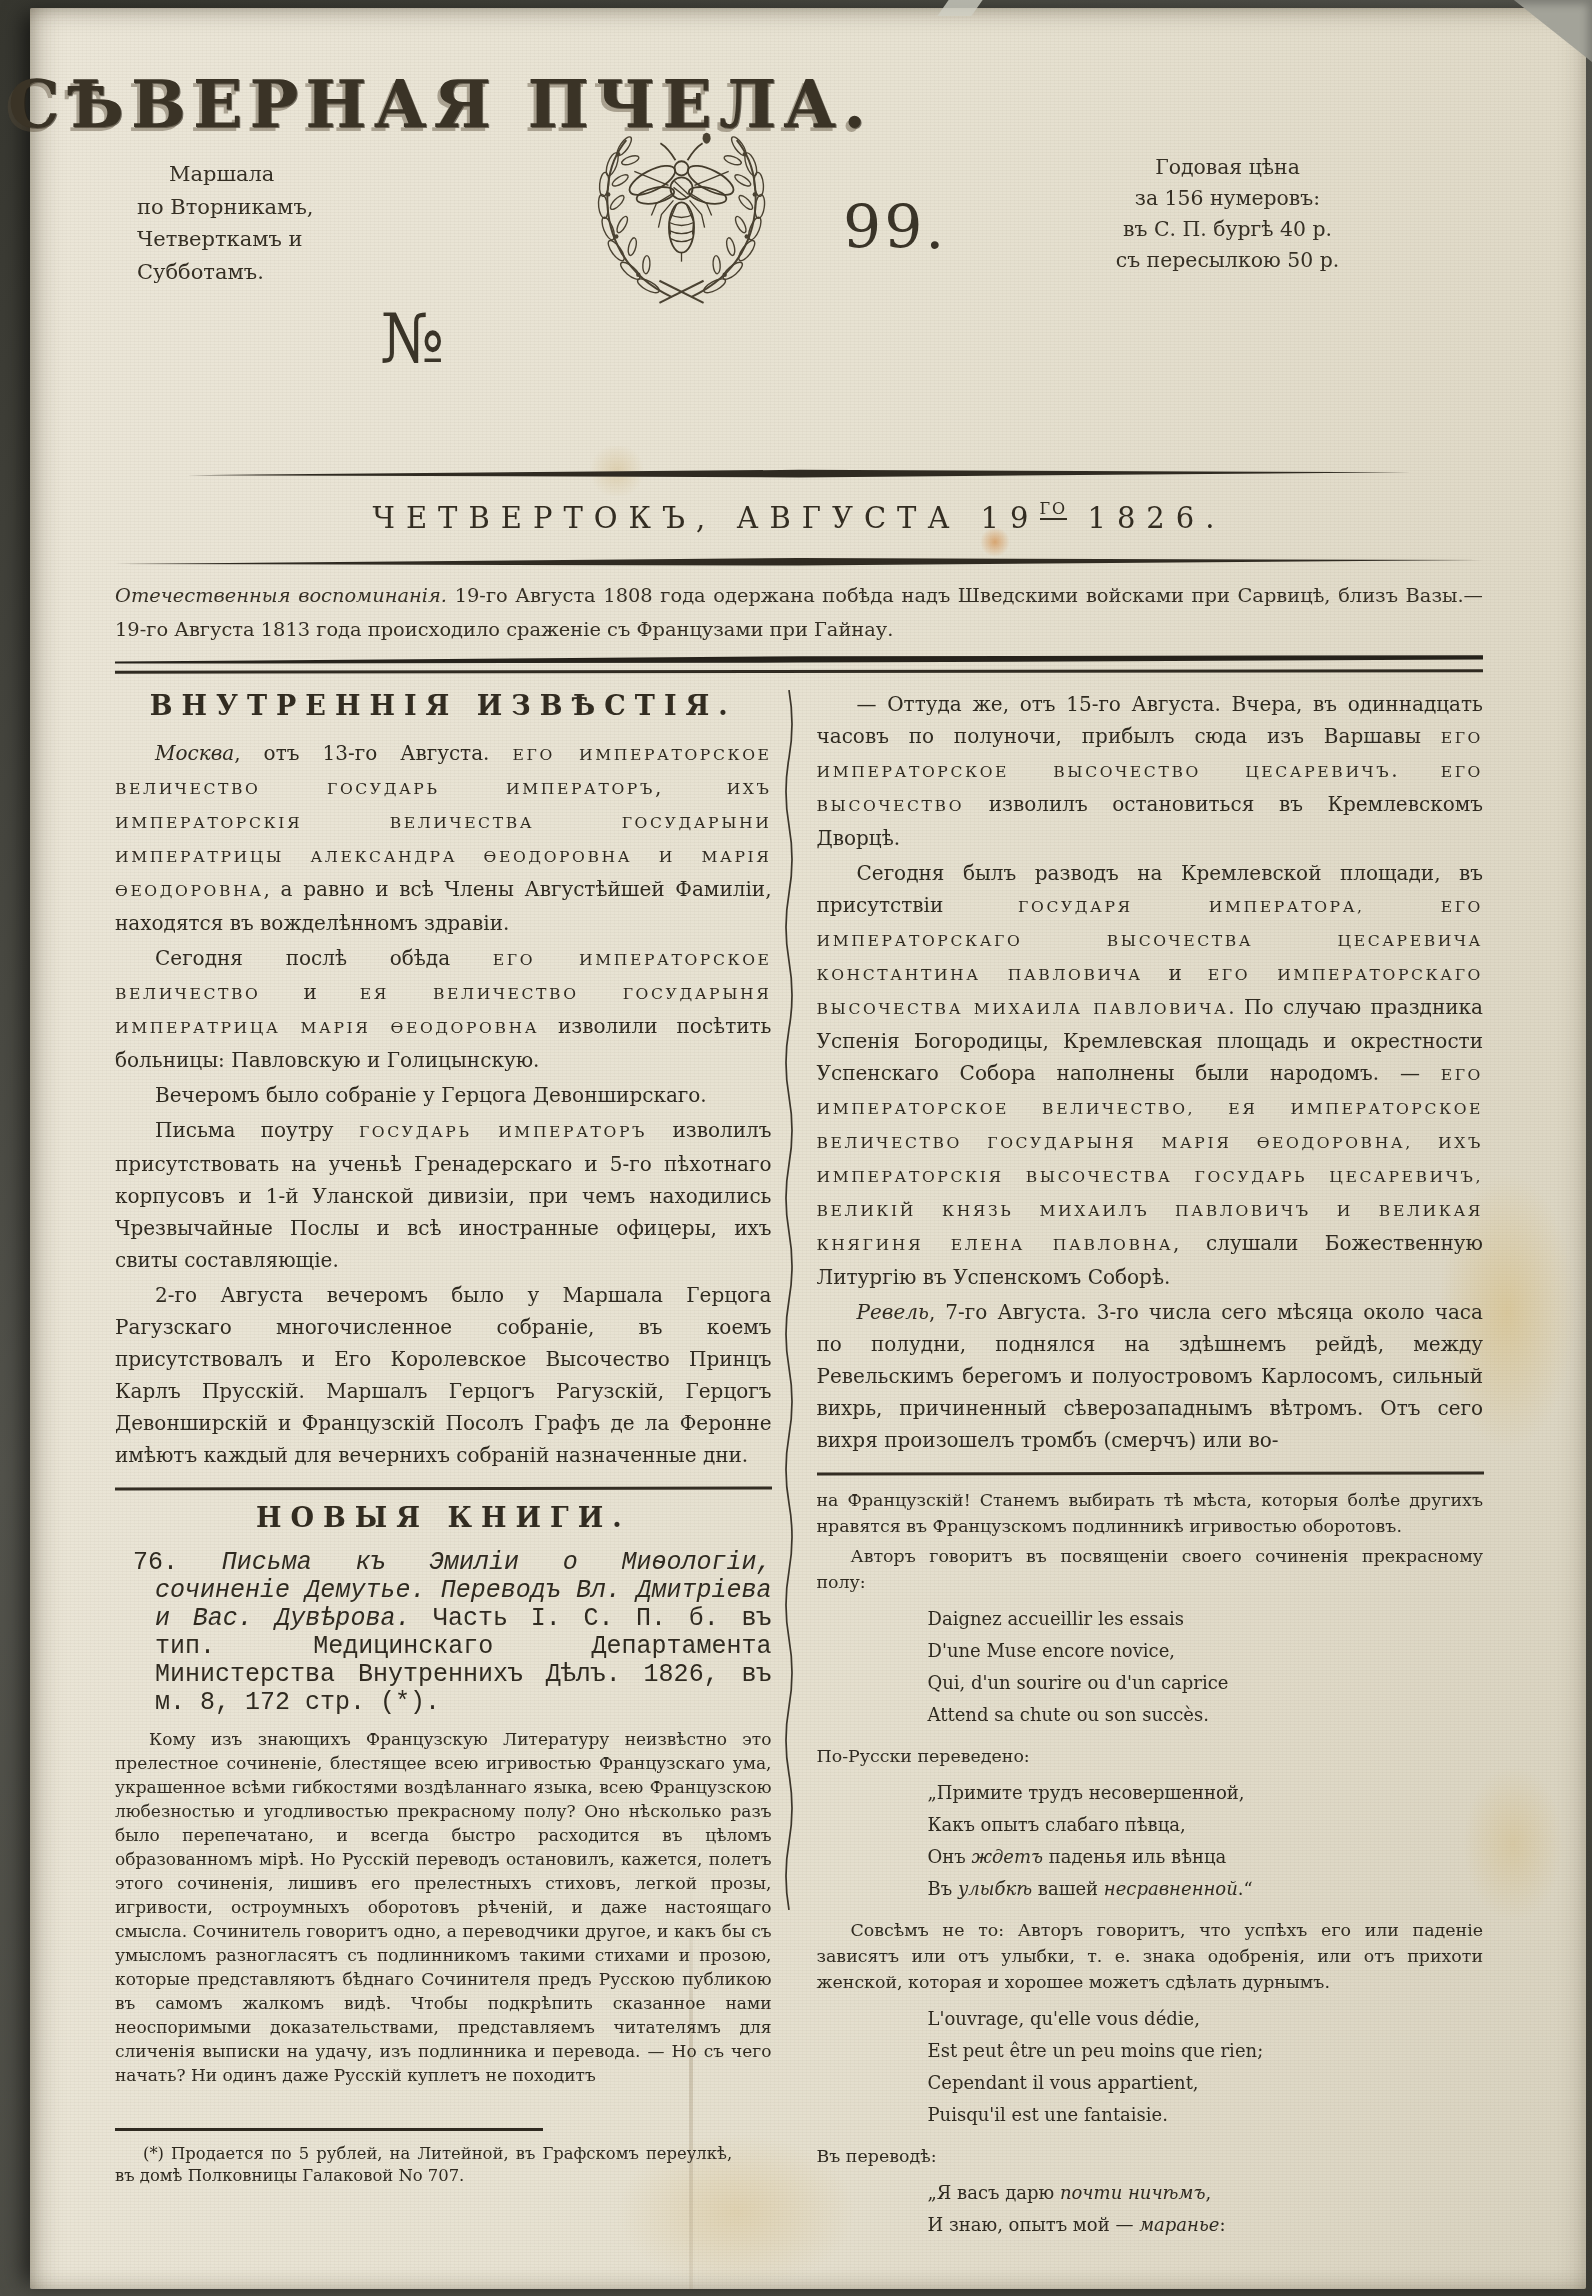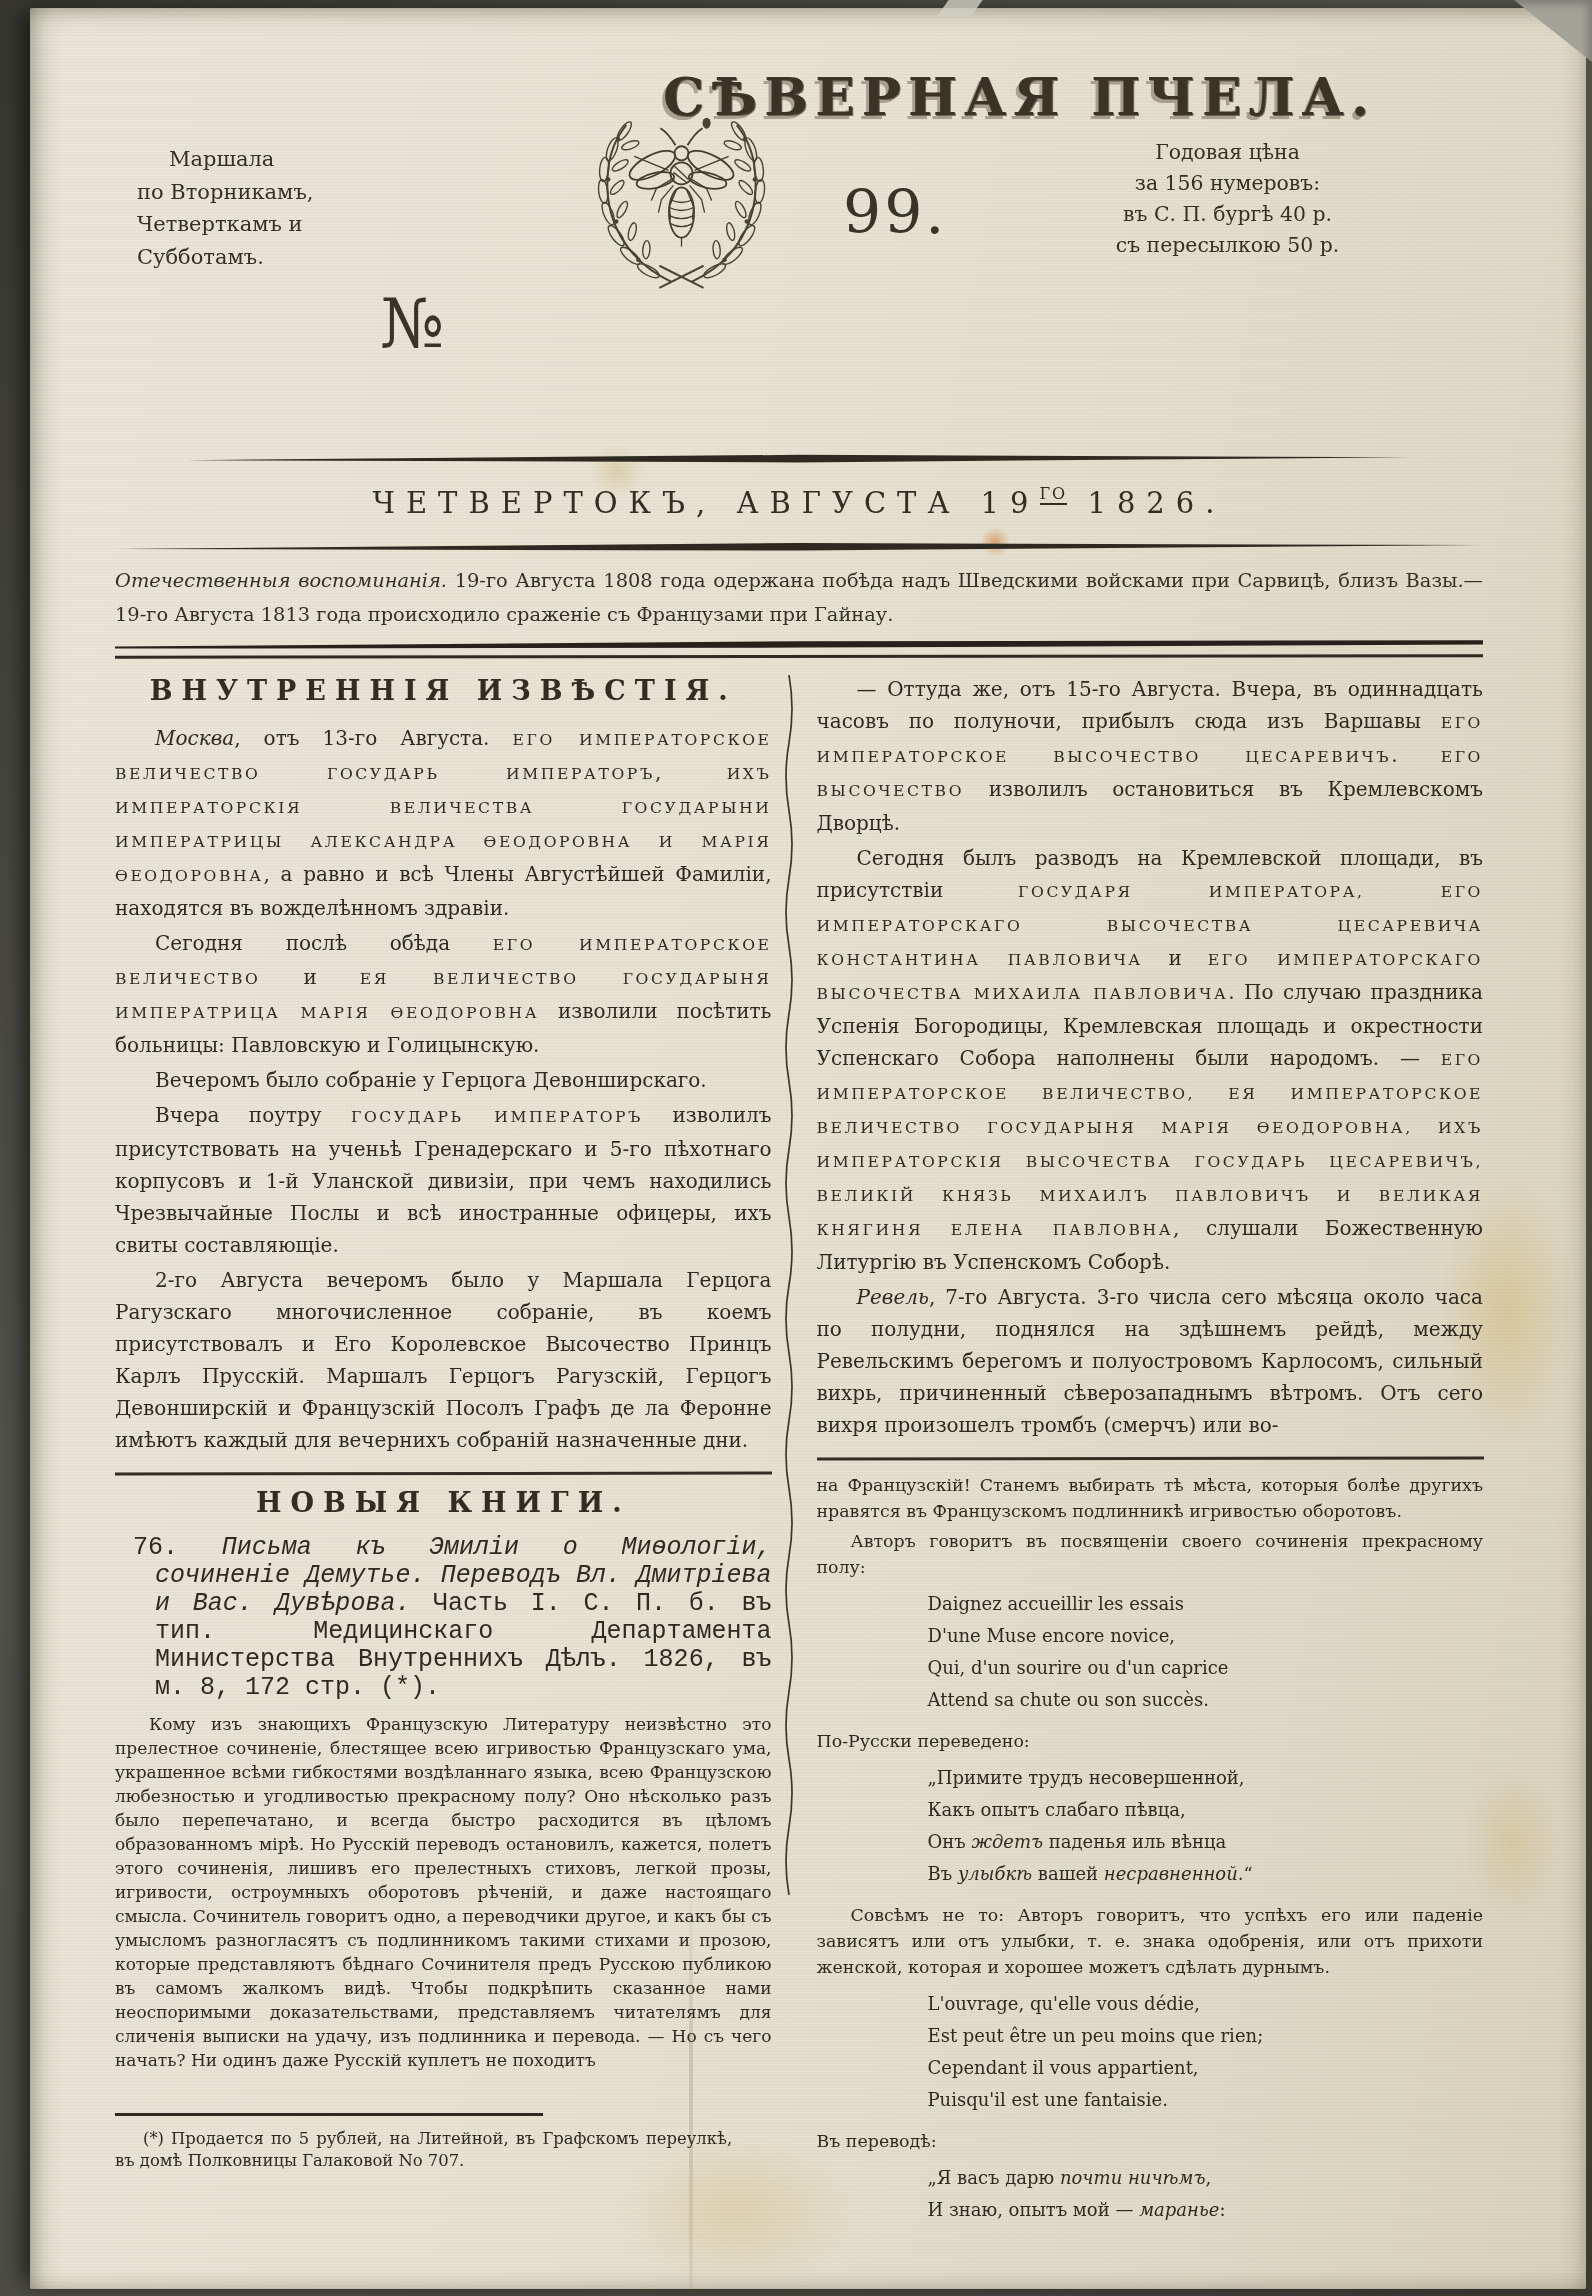--- a/index.html
+++ b/index.html
@@ -23,22 +23,22 @@
   .stain.s2{right:18px;top:1751px;width:109px;height:169px;background:radial-gradient(ellipse at center,rgba(200,158,62,.22),transparent 65%);}
   .stain.s3{left:577px;top:2119px;width:259px;height:169px;background:radial-gradient(ellipse at center,rgba(196,152,60,.20),transparent 65%);}
   .stain.s4{left:950px;top:519px;width:30px;height:30px;background:radial-gradient(circle,rgba(205,120,40,.55),transparent 70%);}
   .stain.s5{left:557px;top:438px;width:60px;height:50px;background:radial-gradient(circle,rgba(190,150,70,.25),transparent 70%);}
   .crease{position:absolute;left:659px;top:1871px;width:4px;height:410px;pointer-events:none;
     background:linear-gradient(rgba(140,120,88,0),rgba(140,120,88,.28) 45%,rgba(140,120,88,.12));}
 
   .content{position:absolute;left:85px;top:58px;width:1368px;color:#2f2a20;}
 
   
-  .masthead h1{margin:0;text-align:right;position:relative;left:-107px;white-space:nowrap;
-    font-size:52px;font-weight:bold;letter-spacing:7px;color:#3a3326;
+  .masthead h1{margin:0;text-align:left;position:relative;left:-107px;white-space:nowrap;
+    font-size:65px;font-weight:bold;letter-spacing:7px;color:#3a3326;
     text-shadow:-3px 4px 0 rgba(86,75,55,.42),1px 1px 0 rgba(40,34,24,.6);}
   .mast-row{position:relative;height:297px;margin-top:6px;}
   .schedule{position:absolute;left:22px;top:10px;font-size:21px;line-height:1.55;color:#352f24;}
   .schedule .vline:first-child{text-indent:32px;}
   .issue-sym{position:absolute;left:265px;top:151px;font-size:68px;color:#3a3428;}
   .emblem{position:absolute;left:441px;top:-24px;width:251px;height:191px;}
   .issue-num{position:absolute;left:728px;top:44px;font-size:60px;letter-spacing:3px;color:#3a3428;}
   .price{position:absolute;left:963px;top:4px;width:299px;font-size:20.4px;line-height:1.52;
     text-align:center;color:#352f24;}
 
@@ -218,21 +218,21 @@
         <svg class="col-divider" viewBox="0 0 12 1224" preserveAspectRatio="none">
           <path d="M6 0 q6 34 0 68 q-6 34 0 68 q6 34 0 68 q-6 34 0 68 q6 34 0 68 q-6 34 0 68 q6 34 0 68 q-6 34 0 68 q6 34 0 68 q-6 34 0 68 q6 34 0 68 q-6 34 0 68 q6 34 0 68 q-6 34 0 68 q6 34 0 68 q-6 34 0 68 q6 34 0 68 q-6 34 0 68" fill="none" stroke="#3c362b" stroke-width="1.7"></path>
         </svg>
 
         <div class="col left">
           <h2 class="sec-heading">ВНУТРЕННІЯ ИЗВѢСТІЯ.</h2>
           <div class="news">
               <p class="para"><span class="seg-i">Москва</span><span>, отъ 13-го Августа. </span><span class="seg-sp">Его Императорское Величество Государь Императоръ</span><span>, </span><span class="seg-sp">Ихъ Императорскія Величества Государыни Императрицы Александра Ѳеодоровна и Марія Ѳеодоровна</span><span>, а равно и всѣ Члены Августѣйшей Фамиліи, находятся въ вожделѣнномъ здравіи.</span></p>
               <p class="para"><span>Сегодня послѣ обѣда </span><span class="seg-sp">Его Императорское Величество</span><span> и </span><span class="seg-sp">Ея Величество Государыня Императрица Марія Ѳеодоровна</span><span> изволили посѣтить больницы: Павловскую и Голицынскую.</span></p>
               <p class="para"><span>Вечеромъ было собраніе у Герцога Девонширскаго.</span></p>
-              <p class="para"><span>Вчера поутру </span><span class="seg-sp">Государь Императоръ</span><span> изволилъ присутствовать на ученьѣ Гренадерскаго и 5-го пѣхотнаго корпусовъ и 1-й Уланской дивизіи, при чемъ находились Чрезвычайные Послы и всѣ иностранные офицеры, ихъ свиты составляющіе.</span></p>
+              <p class="para"><span>Письма поутру </span><span class="seg-sp">Государь Императоръ</span><span> изволилъ присутствовать на ученьѣ Гренадерскаго и 5-го пѣхотнаго корпусовъ и 1-й Уланской дивизіи, при чемъ находились Чрезвычайные Послы и всѣ иностранные офицеры, ихъ свиты составляющіе.</span></p>
               <p class="para"><span>2-го Августа вечеромъ было у Маршала Герцога Рагузскаго многочисленное собраніе, въ коемъ присутствовалъ и Его Королевское Высочество Принцъ Карлъ Прусскій. Маршалъ Герцогъ Рагузскій, Герцогъ Девонширскій и Французскій Посолъ Графъ де ла Феронне имѣютъ каждый для вечернихъ собраній назначенные дни.</span></p>
             </div>
 
           <div class="thin-rule"></div>
 
           <h2 class="sec-heading">НОВЫЯ КНИГИ.</h2>
           <p class="book-entry"><span>76. </span><span class="seg-i">Письма къ Эмиліи о Миѳологіи, сочиненіе Демутье. Переводъ Вл. Дмитріева и Вас. Дувѣрова.</span><span> Часть I. С. П. б. въ тип. Медицинскаго Департамента Министерства Внутреннихъ Дѣлъ. 1826, въ м. 8, 172 стр. (*).</span></p>
           <p class="review"><span>Кому изъ знающихъ Французскую Литературу неизвѣстно это прелестное сочиненіе, блестящее всею игривостью Французскаго ума, украшенное всѣми гибкостями воздѣланнаго языка, всею Французскою любезностью и угодливостью прекрасному полу? Оно нѣсколько разъ было перепечатано, и всегда быстро расходится въ цѣломъ образованномъ мірѣ. Но Русскій переводъ остановилъ, кажется, полетъ этого сочиненія, лишивъ его прелестныхъ стиховъ, легкой прозы, игривости, остроумныхъ оборотовъ рѣченій, и даже настоящаго смысла. Сочинитель говоритъ одно, а переводчики другое, и какъ бы съ умысломъ разногласятъ съ подлинникомъ такими стихами и прозою, которые представляютъ бѣднаго Сочинителя предъ Русскою публикою въ самомъ жалкомъ видѣ. Чтобы подкрѣпить сказанное нами неоспоримыми доказательствами, представляемъ читателямъ для сличенія выписки на удачу, изъ подлинника и перевода. — Но съ чего начать? Ни одинъ даже Русскій куплетъ не походитъ</span></p>
 
           <div class="foot">

